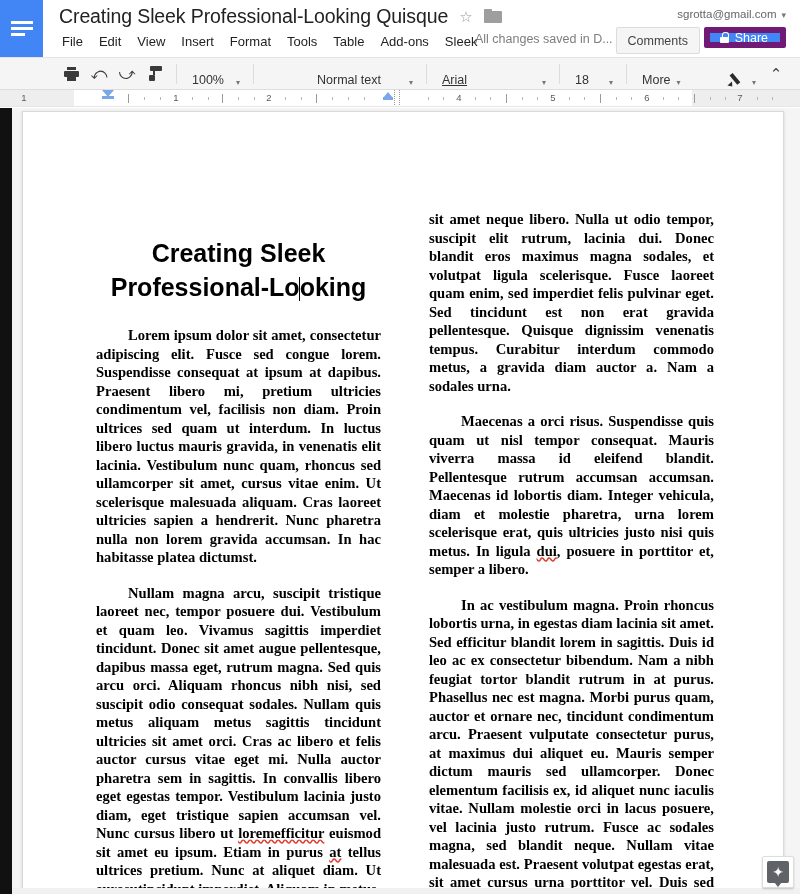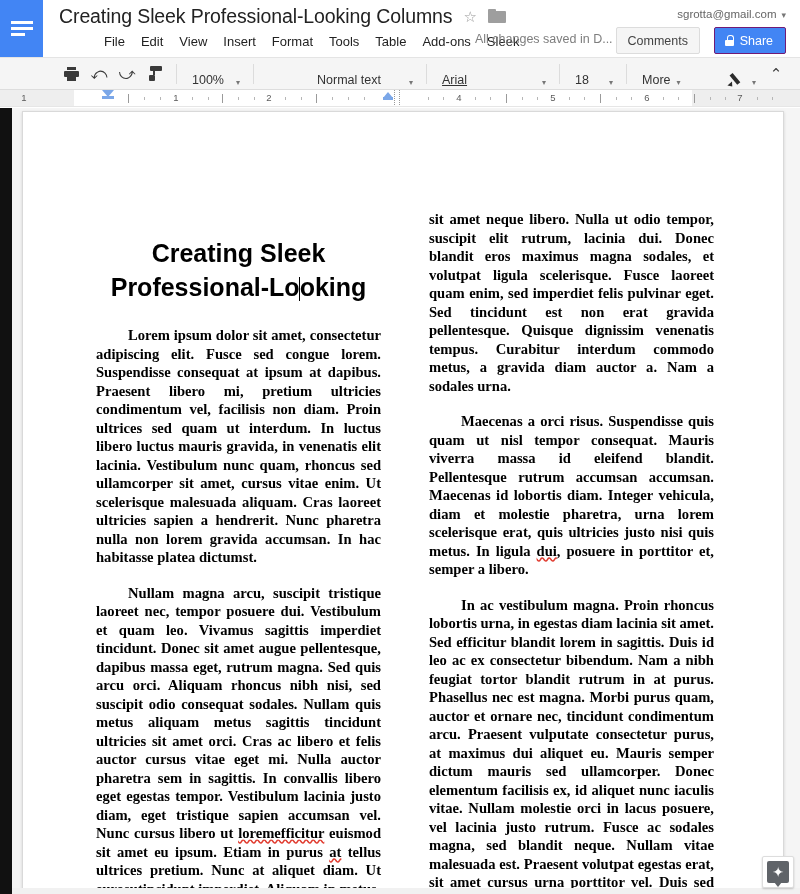--- a/index.html
+++ b/index.html
@@ -98,21 +98,21 @@
     display: flex; align-items: center;
     height: 22px;
   }
   .menu-item {
     font-size: 13px;
     color: #222222;
     padding: 2px 8px;
     cursor: pointer;
     white-space: nowrap;
   }
-  .menu-item:first-child { padding-left: 3px; margin-left: 42px; }
+  .menu-item:first-child { padding-left: 3px; }
 
   .save-status {
     position: absolute;
     left: 432px; top: 32px;
     font-size: 12.5px;
     color: #7d7d7d;
     white-space: nowrap;
     max-width: 140px;
     overflow: hidden;
   }
@@ -143,27 +143,27 @@
     color: #444444;
     background: #f5f5f5;
     border: 1px solid #dcdcdc;
     border-radius: 2px;
     cursor: pointer;
     white-space: nowrap;
   }
   .btn-share {
     position: absolute;
     right: 14px; top: 27px;
-    height: 27px;
+    height: 21px;
     padding: 0 12px 0 10px;
     display: flex; align-items: center; gap: 6px;
     font-size: 12.5px;
     color: #ffffff;
     background: #4285f4;
-    border: 1px solid #701a75;
+    border: 6px solid #701a75;
     border-radius: 2px;
     cursor: pointer;
     white-space: nowrap;
   }
   .lock-glyph {
     width: 9px; height: 11px;
     position: relative;
     flex: none;
   }
   .lock-glyph::before {
@@ -474,21 +474,21 @@
     <div class="bars">
       <i></i>
         <i></i>
         <i></i>
     </div>
   </div>
 
   <div class="header">
 
     <div class="title-row">
-      <div class="doc-title">Creating Sleek Professional-Looking Columns</div>
+      <div class="doc-title">Creating Sleek Professional-Looking Quisque</div>
       <div class="star-icon">☆</div>
       <div class="folder-icon"></div>
     </div>
 
     <div class="menubar">
       <div class="menu-item">File</div>
       <div class="menu-item">Edit</div>
       <div class="menu-item">View</div>
       <div class="menu-item">Insert</div>
       <div class="menu-item">Format</div>

